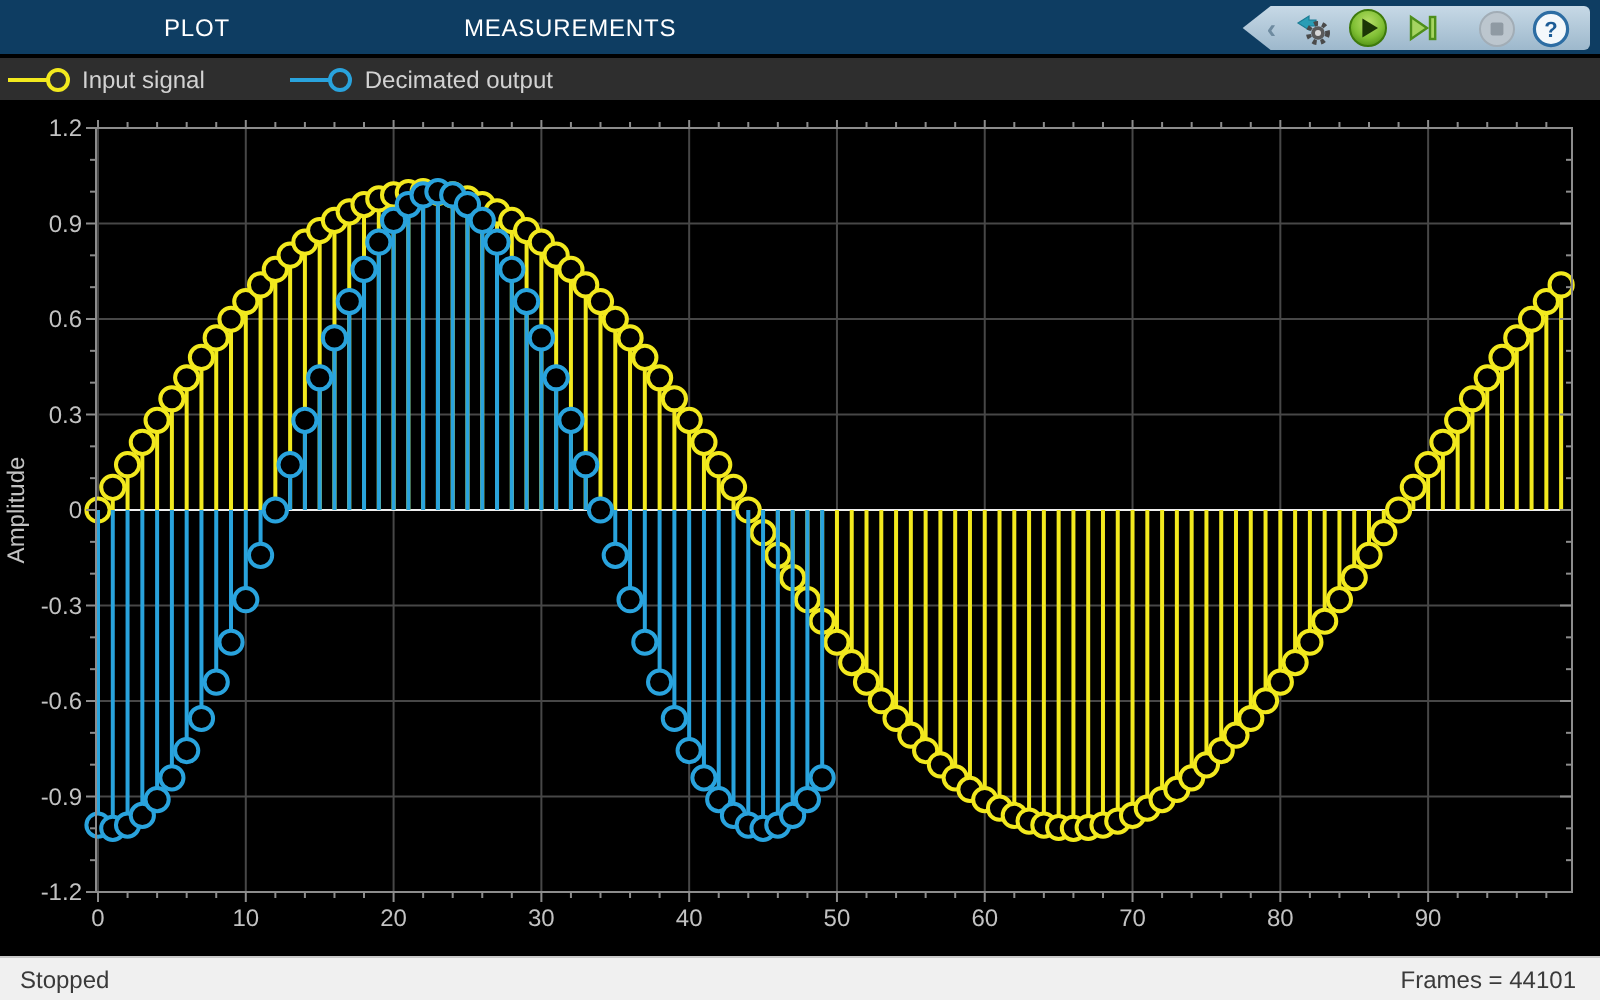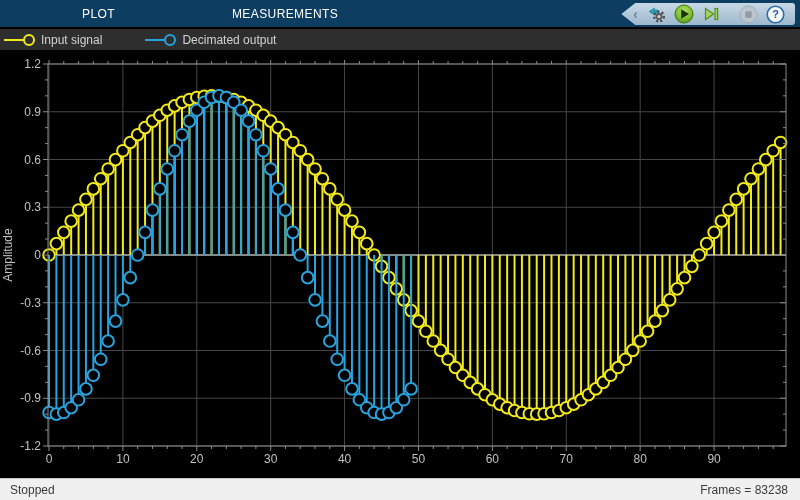--- a/index.html
+++ b/index.html
@@ -605,16 +605,16 @@
         <text x="41" y="65.75" text-anchor="end" fill="#c2c2c2" font-size="12" font-family="Liberation Sans, sans-serif">0.9</text>
         <line x1="43" y1="14" x2="48" y2="14" stroke="#8c8c8c"></line>
         <line x1="786" y1="14" x2="780" y2="14" stroke="#8c8c8c"></line>
         <text x="41" y="18" text-anchor="end" fill="#c2c2c2" font-size="12" font-family="Liberation Sans, sans-serif">1.2</text>
         <text x="12" y="205" text-anchor="middle" fill="#c2c2c2" font-size="12" font-family="Liberation Sans, sans-serif" transform="rotate(-90 12 205)">Amplitude</text>
       </svg>
   </div>
 
   <div class="statusbar">
     <span>Stopped</span>
-    <span>Frames = 83238</span>
+    <span>Frames = 44101</span>
   </div>
 
 </div>
 
 </body></html>

